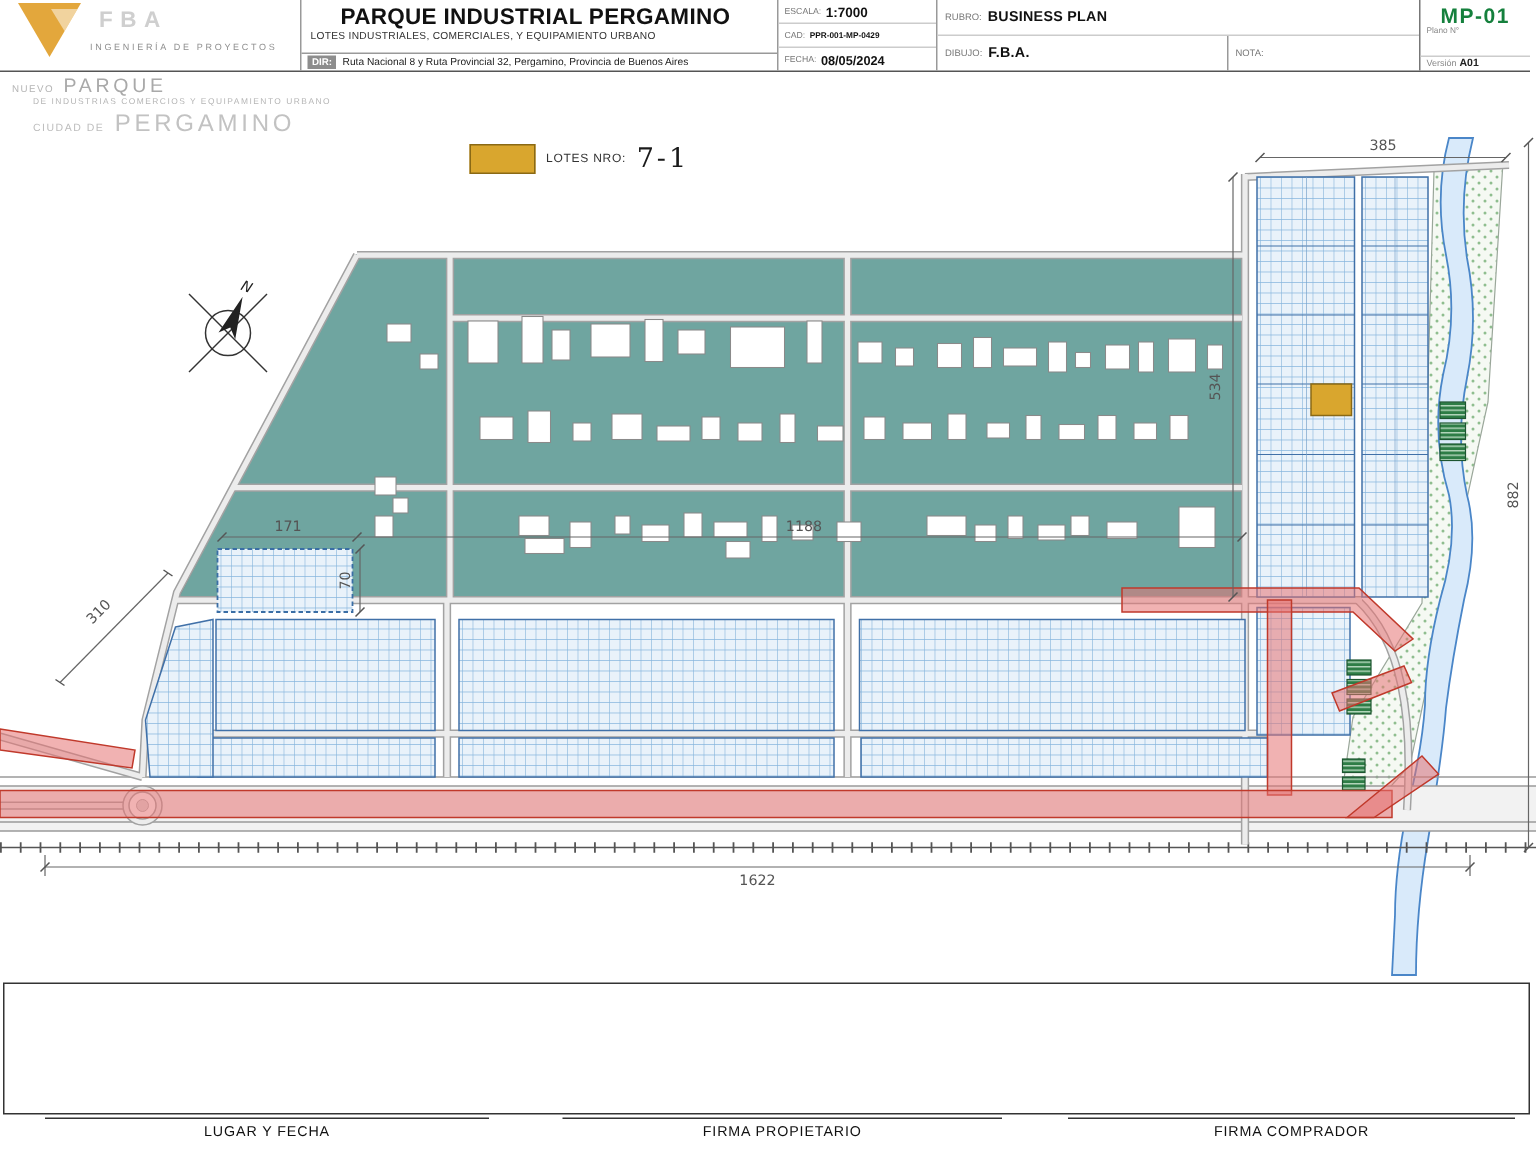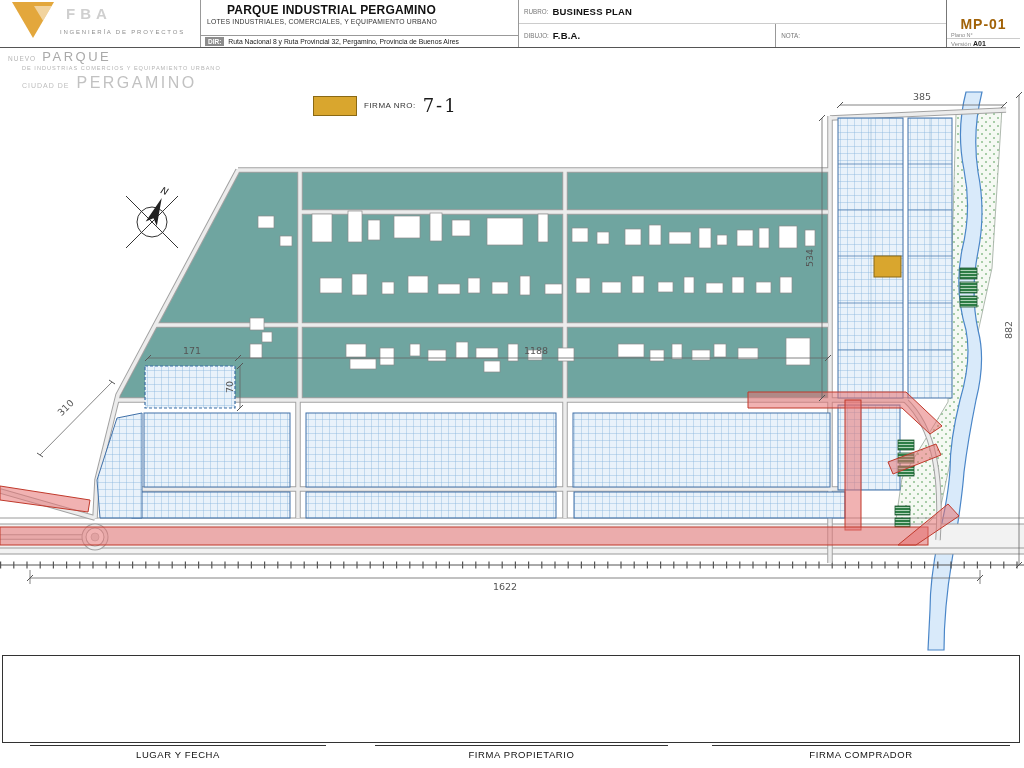--- a/index.html
+++ b/index.html
@@ -12,41 +12,41 @@
   .tcell{box-sizing:border-box;border-left:1px solid #999;}
   .h-logo{width:200px;position:relative;border-left:none;}
   .logo-tri{position:absolute;left:12px;top:2px;width:42px;height:36px;background:#e3a73c;
             clip-path:polygon(0 0,100% 0,50% 100%);}
   .logo-tri-inner{position:absolute;left:22px;top:4px;width:22px;height:18px;background:#fff;
             clip-path:polygon(0 0,100% 0,50% 100%);opacity:.5;}
   .brand{position:absolute;left:66px;top:5px;font-size:15px;font-weight:bold;color:#cfcfcf;letter-spacing:5px;}
   .tagline{position:absolute;left:60px;top:29px;font-size:6px;color:#8f8f8f;letter-spacing:1.8px;}
   .h-project{width:318px;display:flex;flex-direction:column;}
   .hp-top{padding:3px 6px 0 6px;}
-  .hp-title{font-size:12px;font-weight:bold;color:#111;letter-spacing:.2px;padding-left:20px;}
+  .hp-title{font-size:15px;font-weight:bold;color:#111;letter-spacing:.2px;padding-left:20px;}
   .hp-sub{font-size:6.8px;color:#333;margin-top:1px;letter-spacing:.2px;}
   .hp-dir{margin-top:auto;border-top:1px solid #999;display:flex;align-items:center;gap:4px;padding:1px 4px;}
   .dir-chip{background:#8d8d8d;color:#fff;font-size:6.5px;font-weight:bold;padding:0 3px;line-height:9px;}
   .dir-val{font-size:6.8px;color:#222;}
   .h-meta{width:106px;display:flex;flex-direction:column;}
   .hm-row{flex:1;display:flex;align-items:center;gap:3px;padding:0 4px;border-top:1px solid #ccc;}
   .hm-row:first-child{border-top:none;}
   .mlabel{font-size:5.8px;color:#777;}
   .mval{font-weight:bold;color:#111;}
   .v-escala{font-size:9px;} .v-cad{font-size:5.5px;} .v-fecha{font-size:8.5px;}
   .h-info{flex:1;display:flex;flex-direction:column;}
   .hi-row{flex:1;display:flex;align-items:center;gap:4px;padding:0 5px;border-top:1px solid #ccc;}
   .hi-row:first-child{border-top:none;text-align:center;}
   .ilabel{font-size:6.3px;color:#777;}
   .ival{font-size:9.5px;font-weight:bold;color:#111;letter-spacing:.2px;}
   .hi-split{padding:0;}
   .hi-left{flex:1;display:flex;align-items:center;gap:4px;padding:0 5px;}
   .hi-right{width:40%;display:flex;align-items:center;border-left:1px solid #999;padding:0 5px;height:100%;box-sizing:border-box;}
   .h-sheet{width:74px;display:flex;flex-direction:column;align-items:center;border-left:1px solid #777;}
-  .sheet-num{font-size:14px;font-weight:bold;color:#a16207;letter-spacing:1px;margin-top:16px;}
+  .sheet-num{font-size:14px;font-weight:bold;color:#15803d;letter-spacing:1px;margin-top:2px;}
   .sheet-label{font-size:5.5px;color:#888;align-self:flex-start;padding-left:4px;}
   .sheet-version{margin-top:auto;border-top:1px solid #ccc;width:100%;box-sizing:border-box;
                  padding:1px 4px;font-size:6px;color:#888;}
   .sheet-version b{color:#222;font-size:7px;margin-left:2px;}
 
   
   .watermark{position:absolute;left:8px;top:50px;z-index:4;line-height:1.1;}
   .wm1{font-size:13px;letter-spacing:2.5px;color:#a9a9a9;}
   .wm1 .sm{font-size:6.5px;letter-spacing:1px;color:#b5b5b5;}
   .wm2{font-size:5.6px;letter-spacing:1px;color:#b5b5b5;margin:1px 0 0 14px;}
@@ -98,20 +98,34 @@
     <div class="tcell h-project">
       <div class="hp-top">
         <div class="hp-title">PARQUE INDUSTRIAL PERGAMINO</div>
         <div class="hp-sub">LOTES INDUSTRIALES, COMERCIALES, Y EQUIPAMIENTO URBANO</div>
       </div>
       <div class="hp-dir">
         <span class="dir-chip">DIR:</span>
         <span class="dir-val">Ruta Nacional 8 y Ruta Provincial 32, Pergamino, Provincia de Buenos Aires</span>
       </div>
     </div>
+    <div class="tcell h-meta">
+      <div class="hm-row">
+        <span class="mlabel">ESCALA:</span>
+        <span class="mval v-escala">1:7000</span>
+      </div>
+      <div class="hm-row">
+        <span class="mlabel">CAD:</span>
+        <span class="mval v-cad">PPR-001-MP-0429</span>
+      </div>
+      <div class="hm-row">
+        <span class="mlabel">FECHA:</span>
+        <span class="mval v-fecha">08/05/2024</span>
+      </div>
+    </div>
     <div class="tcell h-info">
       <div class="hi-row">
         <span class="ilabel">RUBRO:</span>
         <span class="ival">BUSINESS PLAN</span>
       </div>
       <div class="hi-row hi-split">
         <span class="hi-left">
           <span class="ilabel">DIBUJO:</span>
           <span class="ival">F.B.A.</span>
         </span>
@@ -132,21 +146,21 @@
   <div class="watermark">
     <div class="wm1"><span class="sm">NUEVO</span>
       <span>PARQUE</span></div>
     <div class="wm2">DE INDUSTRIAS COMERCIOS Y EQUIPAMIENTO URBANO</div>
     <div class="wm3"><span class="sm">CIUDAD DE</span>
       <span>PERGAMINO</span></div>
   </div>
 
   <div class="legend">
     <div class="legend-swatch"></div>
-    <span class="legend-label">FIRMA NRO:</span>
+    <span class="legend-label">LOTES NRO:</span>
     <span class="legend-value">7-1</span>
   </div>
 
   <svg class="plan" width="1024" height="607" viewBox="0 0 1024 607">
     <defs>
       <pattern id="lotgrid" width="7" height="7" patternUnits="userSpaceOnUse">
         <rect width="7" height="7" fill="#e9f2fa"></rect>
         <path d="M0 0H7M0 0V7" stroke="#85b5dd" stroke-width="0.8"></path>
       </pattern>
       <pattern id="greendots" width="8" height="8" patternUnits="userSpaceOnUse">

